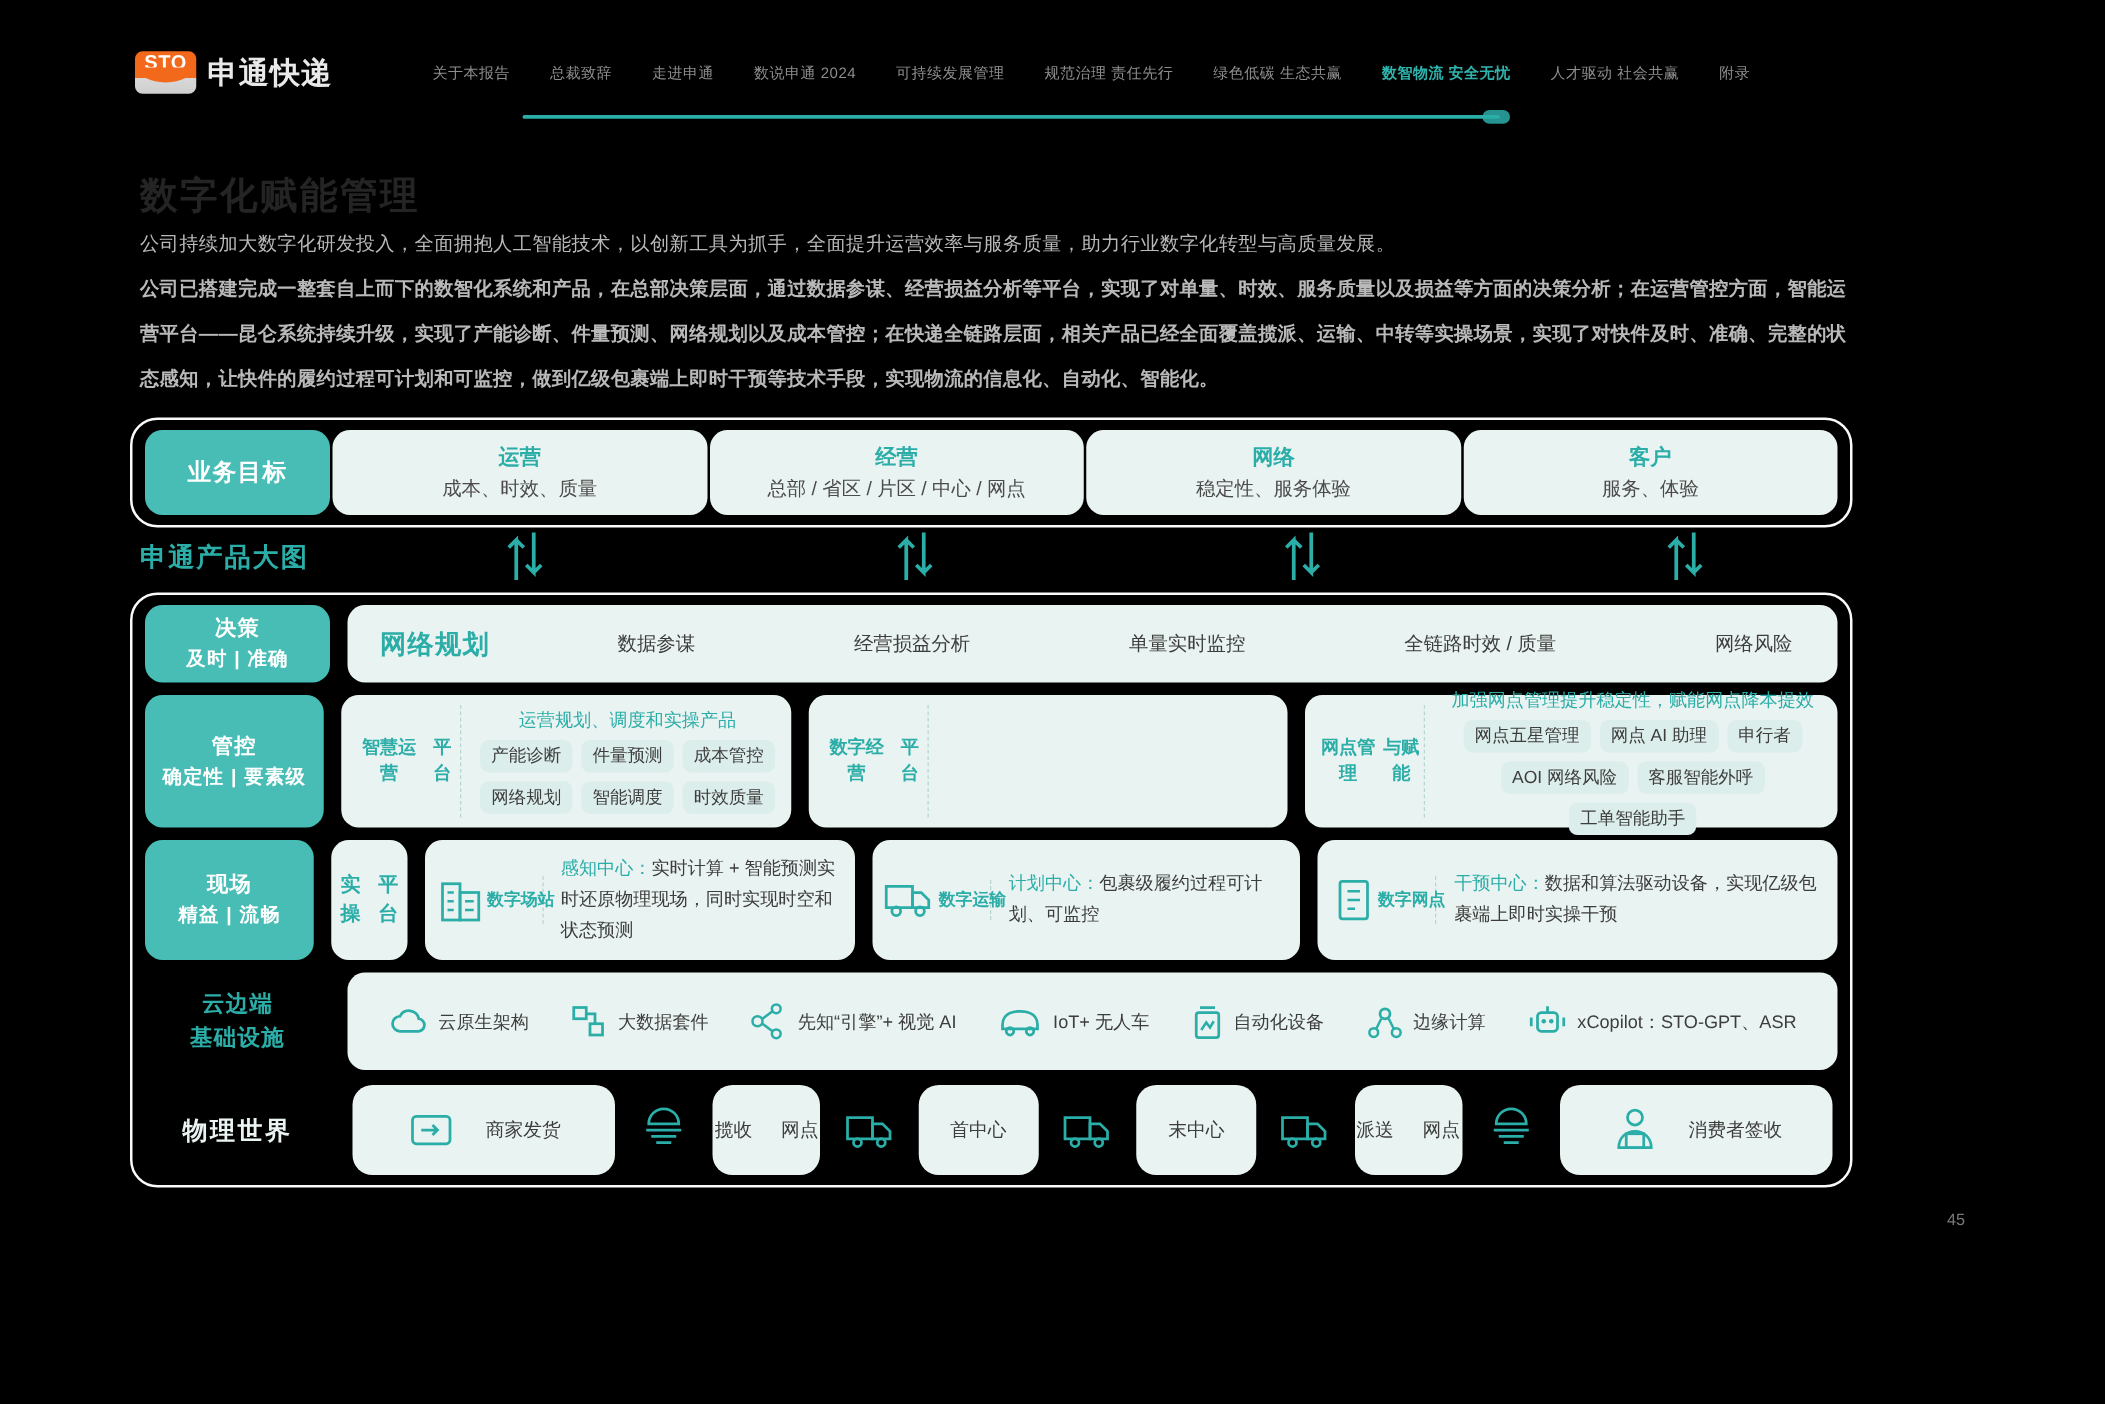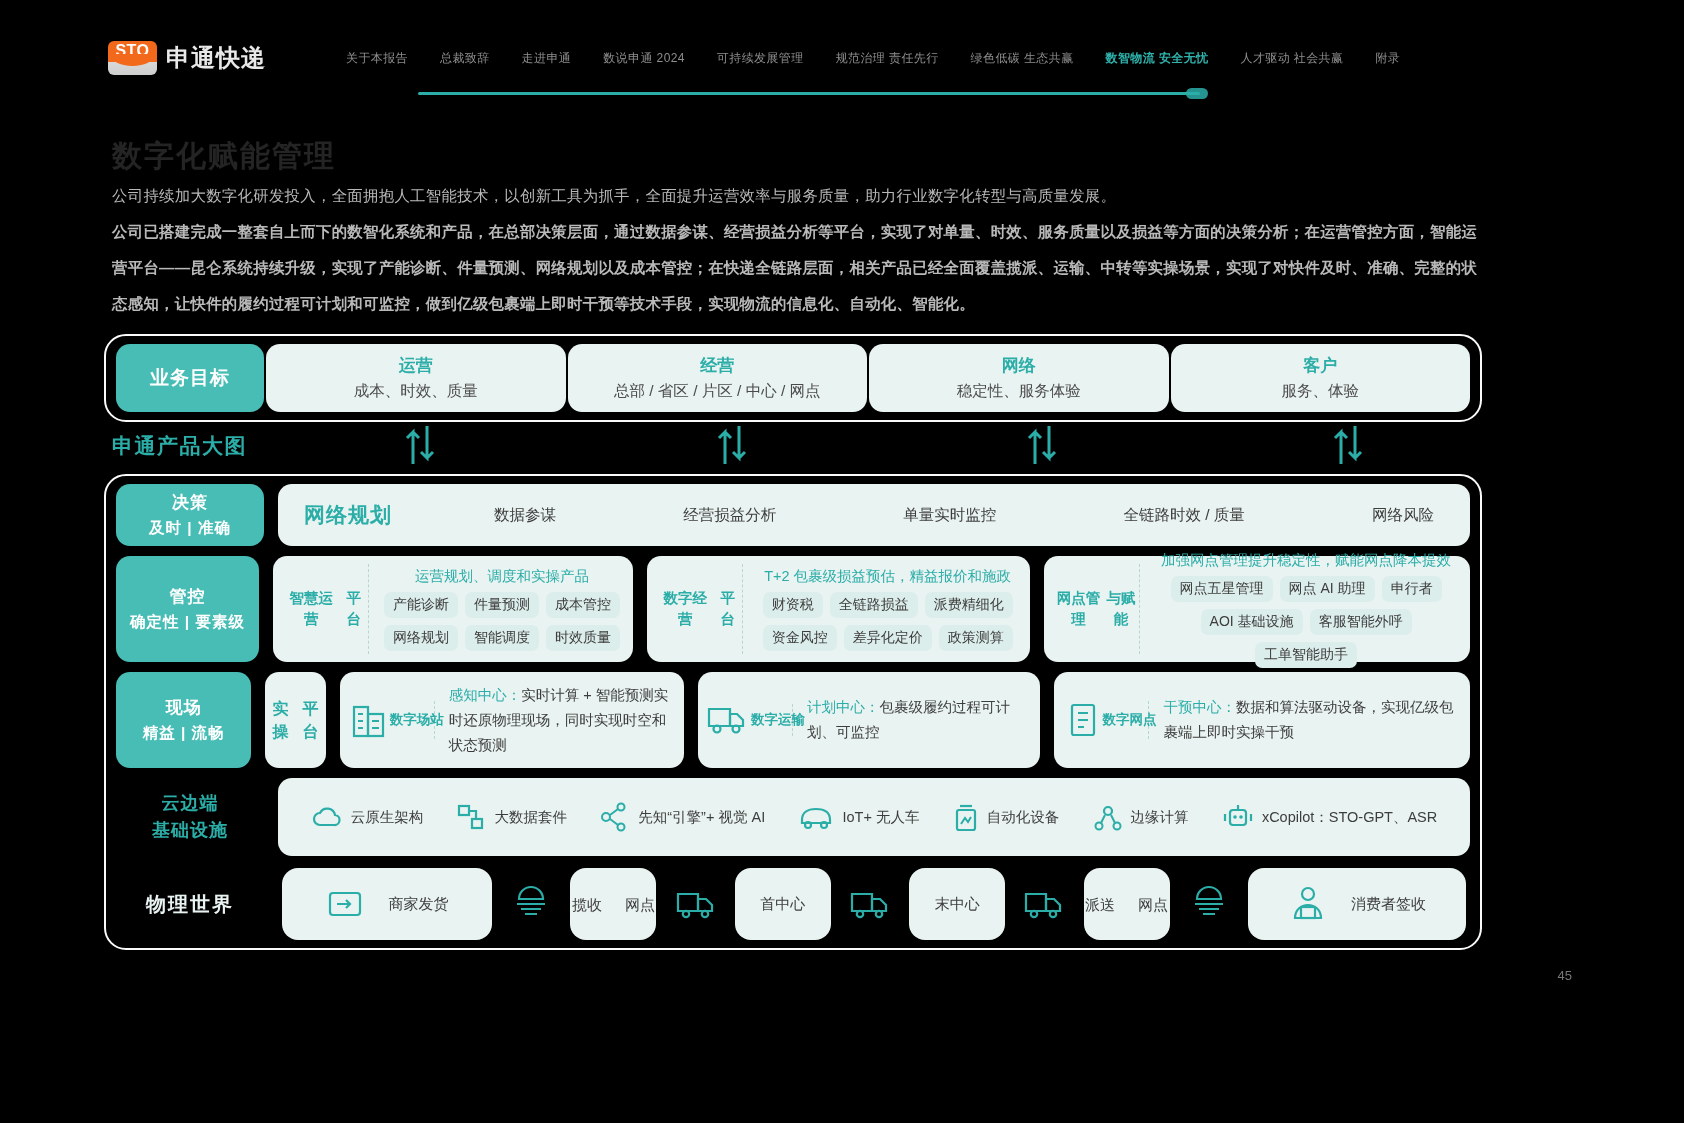--- a/index.html
+++ b/index.html
@@ -255,45 +255,34 @@
           <span class="tag">时效质量</span>
         </div>
       </div>
     </div>
 
     <div class="ctl-group g2">
       <div class="ctl-name">
           <div>数字经营</div>
           <div>平台</div>
         </div>
-      <div class="ctl-body">
-        <div class="ctl-head">T+2 包裹级损益预估，精益报价和施政</div>
-        <div class="ctl-tags">
-          <span class="tag">财资税</span>
-          <span class="tag">全链路损益</span>
-          <span class="tag">派费精细化</span>
-          <span class="tag">资金风控</span>
-          <span class="tag">差异化定价</span>
-          <span class="tag">政策测算</span>
-        </div>
-      </div>
     </div>
 
     <div class="ctl-group g3">
       <div class="ctl-name">
           <div>网点管理</div>
           <div>与赋能</div>
         </div>
       <div class="ctl-body">
         <div class="ctl-head">加强网点管理提升稳定性，赋能网点降本提效</div>
         <div class="ctl-tags">
           <span class="tag">网点五星管理</span>
           <span class="tag">网点 AI 助理</span>
           <span class="tag">申行者</span>
-          <span class="tag">AOI 基础设施</span>
+          <span class="tag">AOI 网络风险</span>
           <span class="tag">客服智能外呼</span>
           <span class="tag">工单智能助手</span>
         </div>
       </div>
     </div>
   </div>
 
   <div class="prow row-fld">
     <div class="pill-teal rowkey">
       <div>现场</div>

